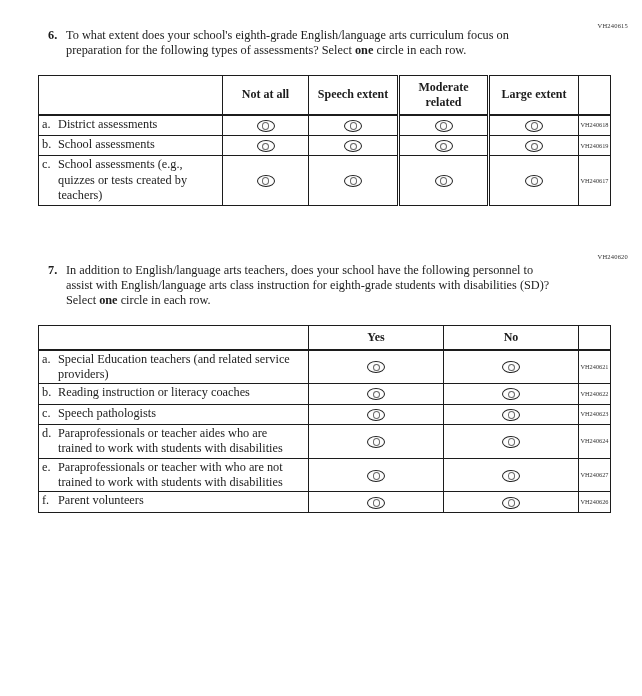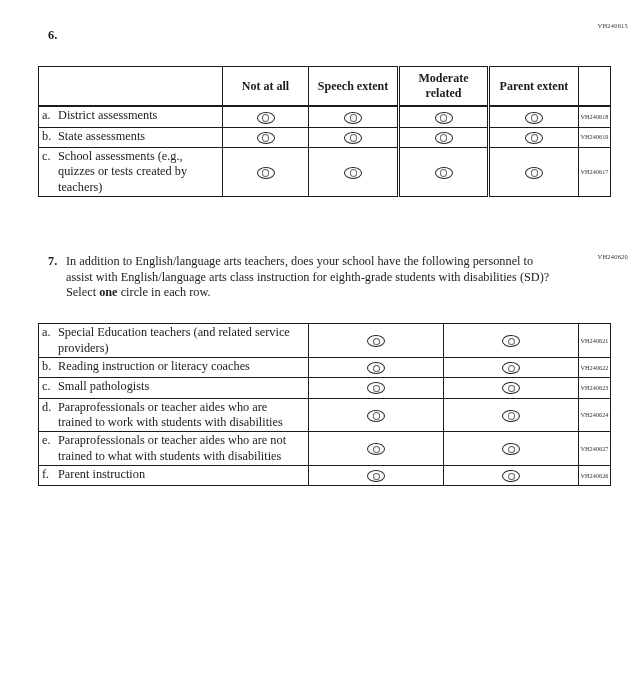--- a/index.html
+++ b/index.html
@@ -18,21 +18,21 @@
 
   .question { display:flex; padding:0 84px 0 48px; }
   .question.first { padding-top:28px; }
   .question.second { margin-top:57px; }
   .qnum { font-weight:bold; width:18px; flex:none; }
   .qtext { flex:1; }
   .qtext strong { font-weight:bold; }
 
   table.tbl {
     border-collapse:collapse; table-layout:fixed;
-    margin-left:38px; margin-top:23px;
+    margin-left:38px; margin-top:16px;
     font-size:12.3px;
   }
   table.tbl td, table.tbl th { border:1px solid #1c1c1c; box-sizing:border-box; }
   table.tbl th {
     font-weight:bold; font-size:12px; text-align:center;
     padding:4px 6px; border-bottom:2px solid #1c1c1c; vertical-align:middle;
   }
   td.lblcell { vertical-align:top; padding:1px 4px 1px 3px; }
   .lbl { display:flex; }
   .lbl .ltr { width:16px; flex:none; }
@@ -58,58 +58,63 @@
 </head>
 <body>
 
 <div class="page">
 
   <span class="admin-code code-q6">VH240615</span>
   <span class="admin-code code-q7">VH240620</span>
 
   <div class="question first">
     <span class="qnum">6.</span>
+    <span class="qtext">
+      <span>To what extent does your school's eighth-grade English/language arts curriculum focus on preparation for the following types of assessments? Select</span>
+      <strong>one</strong>
+      <span>circle in each row.</span>
+    </span>
   </div>
 
   <table class="tbl">
     <colgroup>
       <col style="width:184px">
         <col style="width:86px">
         <col style="width:90px">
       <col style="width:90px">
         <col style="width:90px">
         <col style="width:32px">
     </colgroup>
     <tbody>
         <tr>
       <th></th>
       <th>Not at all</th>
       <th>Speech extent</th>
       <th class="dbl">Moderate related</th>
-      <th class="dbl">Parent extent</th>
+      <th class="dbl">Large extent</th>
       <th></th>
     </tr>
     <tr>
       <td class="lblcell">
         <div class="lbl">
               <span class="ltr">a.</span>
               <span class="txt">District assessments</span>
             </div>
       </td>
       <td class="opt"><span class="bubble"></span></td>
       <td class="opt"><span class="bubble"></span></td>
       <td class="opt dbl"><span class="bubble"></span></td>
       <td class="opt dbl"><span class="bubble"></span></td>
       <td class="codecell">VH240618</td>
     </tr>
     <tr>
       <td class="lblcell">
         <div class="lbl">
               <span class="ltr">b.</span>
-              <span class="txt">State assessments</span>
+              <span class="txt">School assessments</span>
             </div>
       </td>
       <td class="opt"><span class="bubble"></span></td>
       <td class="opt"><span class="bubble"></span></td>
       <td class="opt dbl"><span class="bubble"></span></td>
       <td class="opt dbl"><span class="bubble"></span></td>
       <td class="codecell">VH240619</td>
     </tr>
     <tr>
       <td class="lblcell">
@@ -137,20 +142,26 @@
   </div>
 
   <table class="tbl">
     <colgroup>
       <col style="width:270px">
         <col style="width:135px">
         <col style="width:135px">
         <col style="width:32px">
     </colgroup>
     <tbody>
+        <tr>
+      <th></th>
+      <th>Yes</th>
+      <th>No</th>
+      <th></th>
+    </tr>
     <tr>
       <td class="lblcell">
         <div class="lbl">
               <span class="ltr">a.</span>
               <span class="txt">Special Education teachers (and related service providers)</span>
             </div>
       </td>
       <td class="opt"><span class="bubble"></span></td>
       <td class="opt"><span class="bubble"></span></td>
       <td class="codecell">VH240621</td>
@@ -163,21 +174,21 @@
             </div>
       </td>
       <td class="opt"><span class="bubble"></span></td>
       <td class="opt"><span class="bubble"></span></td>
       <td class="codecell">VH240622</td>
     </tr>
     <tr>
       <td class="lblcell">
         <div class="lbl">
               <span class="ltr">c.</span>
-              <span class="txt">Small pathologists</span>
+              <span class="txt">Speech pathologists</span>
             </div>
       </td>
       <td class="opt"><span class="bubble"></span></td>
       <td class="opt"><span class="bubble"></span></td>
       <td class="codecell">VH240623</td>
     </tr>
     <tr>
       <td class="lblcell">
         <div class="lbl">
               <span class="ltr">d.</span>
@@ -185,32 +196,32 @@
             </div>
       </td>
       <td class="opt"><span class="bubble"></span></td>
       <td class="opt"><span class="bubble"></span></td>
       <td class="codecell">VH240624</td>
     </tr>
     <tr>
       <td class="lblcell">
         <div class="lbl">
               <span class="ltr">e.</span>
-              <span class="txt">Paraprofessionals or teacher aides who are not trained to what with students with disabilities</span>
+              <span class="txt">Paraprofessionals or teacher with who are not trained to work with students with disabilities</span>
             </div>
       </td>
       <td class="opt"><span class="bubble"></span></td>
       <td class="opt"><span class="bubble"></span></td>
       <td class="codecell">VH240627</td>
     </tr>
     <tr>
       <td class="lblcell">
         <div class="lbl">
               <span class="ltr">f.</span>
-              <span class="txt">Parent instruction</span>
+              <span class="txt">Parent volunteers</span>
             </div>
       </td>
       <td class="opt"><span class="bubble"></span></td>
       <td class="opt"><span class="bubble"></span></td>
       <td class="codecell">VH240626</td>
     </tr>
   </tbody>
     </table>
 
 </div>

